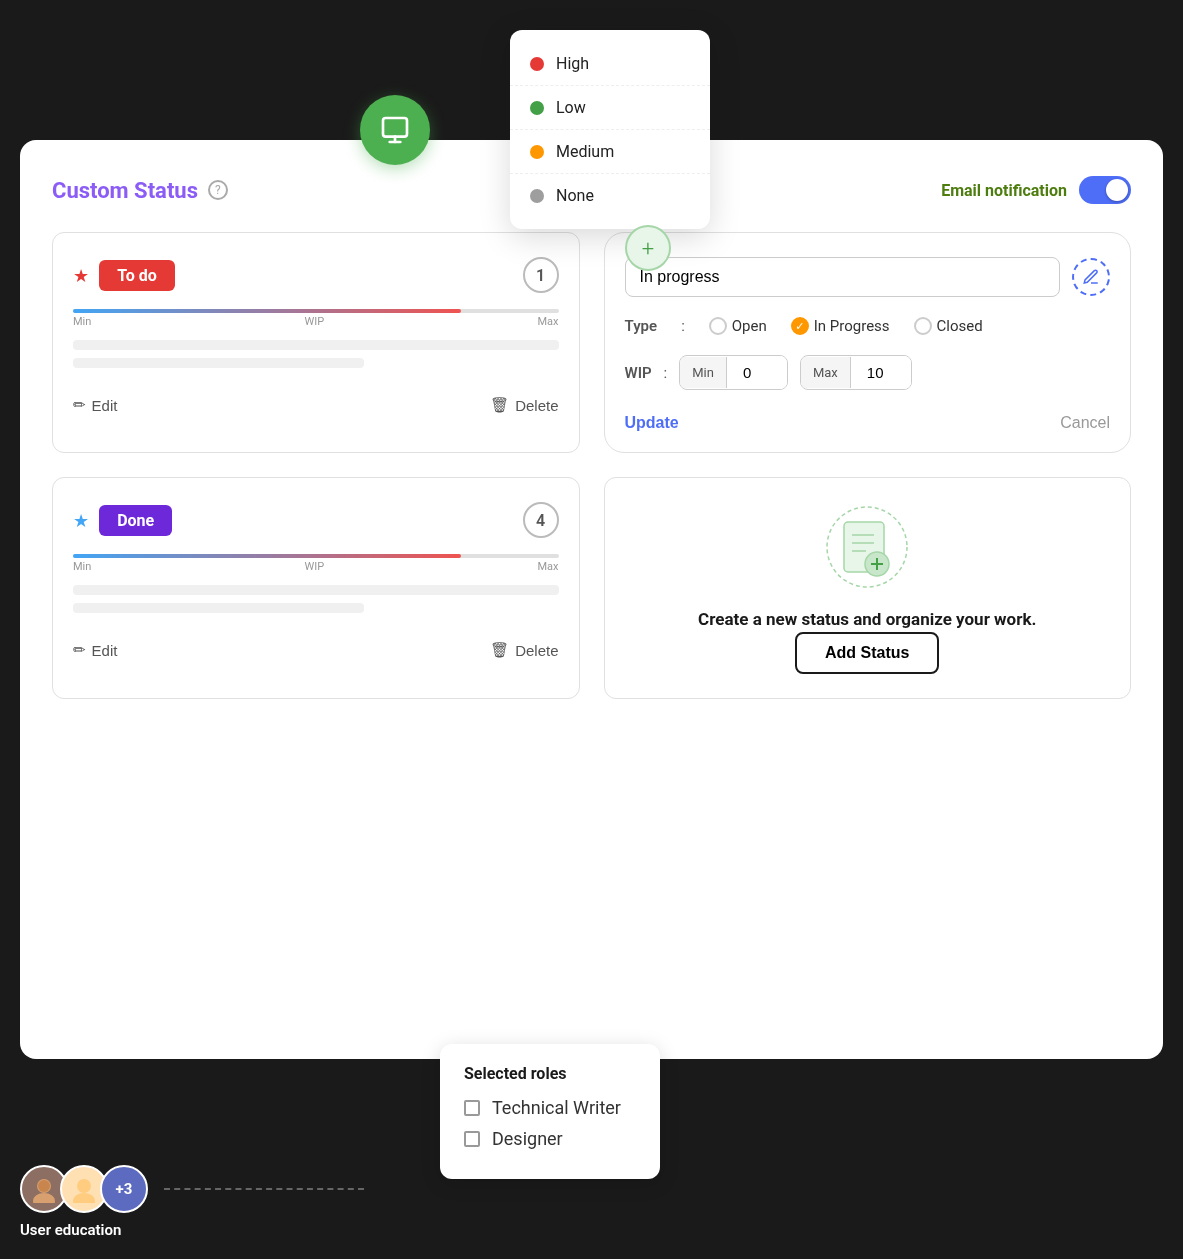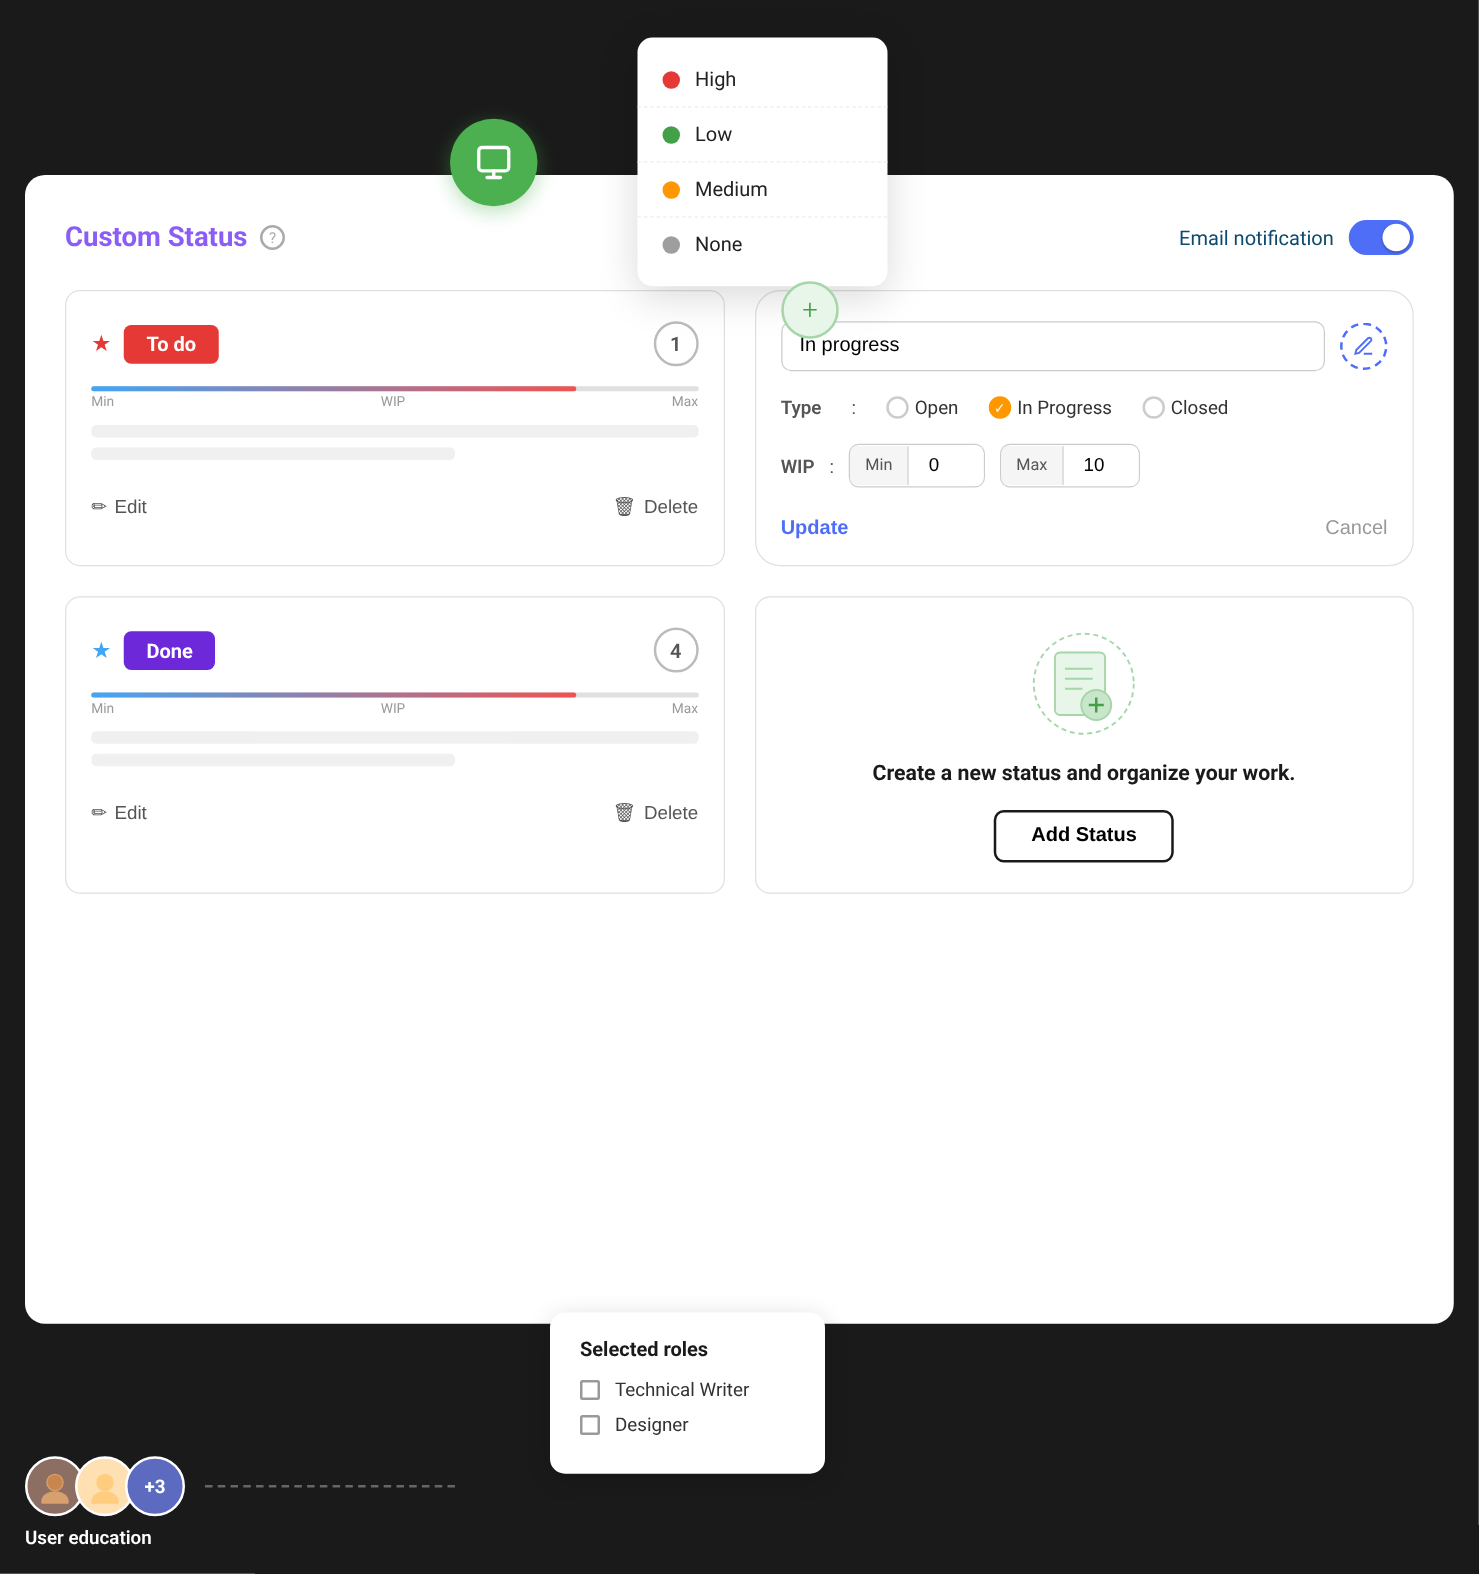--- a/index.html
+++ b/index.html
@@ -51,22 +51,22 @@
 
     .email-notif {
       margin-left: auto;
       display: flex;
       align-items: center;
       gap: 12px;
     }
 
     .email-notif-label {
       font-size: 16px;
-      font-weight: 400;
-      color: #0c4a6e;
+      font-weight: 700;
+      color: #4d7c0f;
     }
 
     .toggle {
       width: 52px;
       height: 28px;
       background: #4f6ef7;
       border-radius: 14px;
       position: relative;
       cursor: pointer;
     }
@@ -341,21 +341,21 @@
       height: 90px;
       margin-bottom: 16px;
       position: relative;
     }
 
     .add-status-text {
       text-align: center;
       font-size: 17px;
       font-weight: 700;
       color: #1a1a1a;
-      margin-bottom: 16px;
+      margin-bottom: 0;
       line-height: 1.4;
     }
 
     .add-status-btn {
       border: 2px solid #1a1a1a;
       border-radius: 8px;
       padding: 10px 28px;
       font-size: 16px;
       font-weight: 600;
       background: #fff;
@@ -512,21 +512,21 @@
       font-weight: 700;
       margin-bottom: 14px;
       color: #1a1a1a;
     }
 
     .role-item {
       display: flex;
       align-items: center;
       gap: 12px;
       margin-bottom: 10px;
-      font-size: 15px;
+      font-size: 18px;
       color: #333;
     }
 
     .checkbox {
       width: 16px;
       height: 16px;
       border: 2px solid #999;
       border-radius: 2px;
       flex-shrink: 0;
     }

